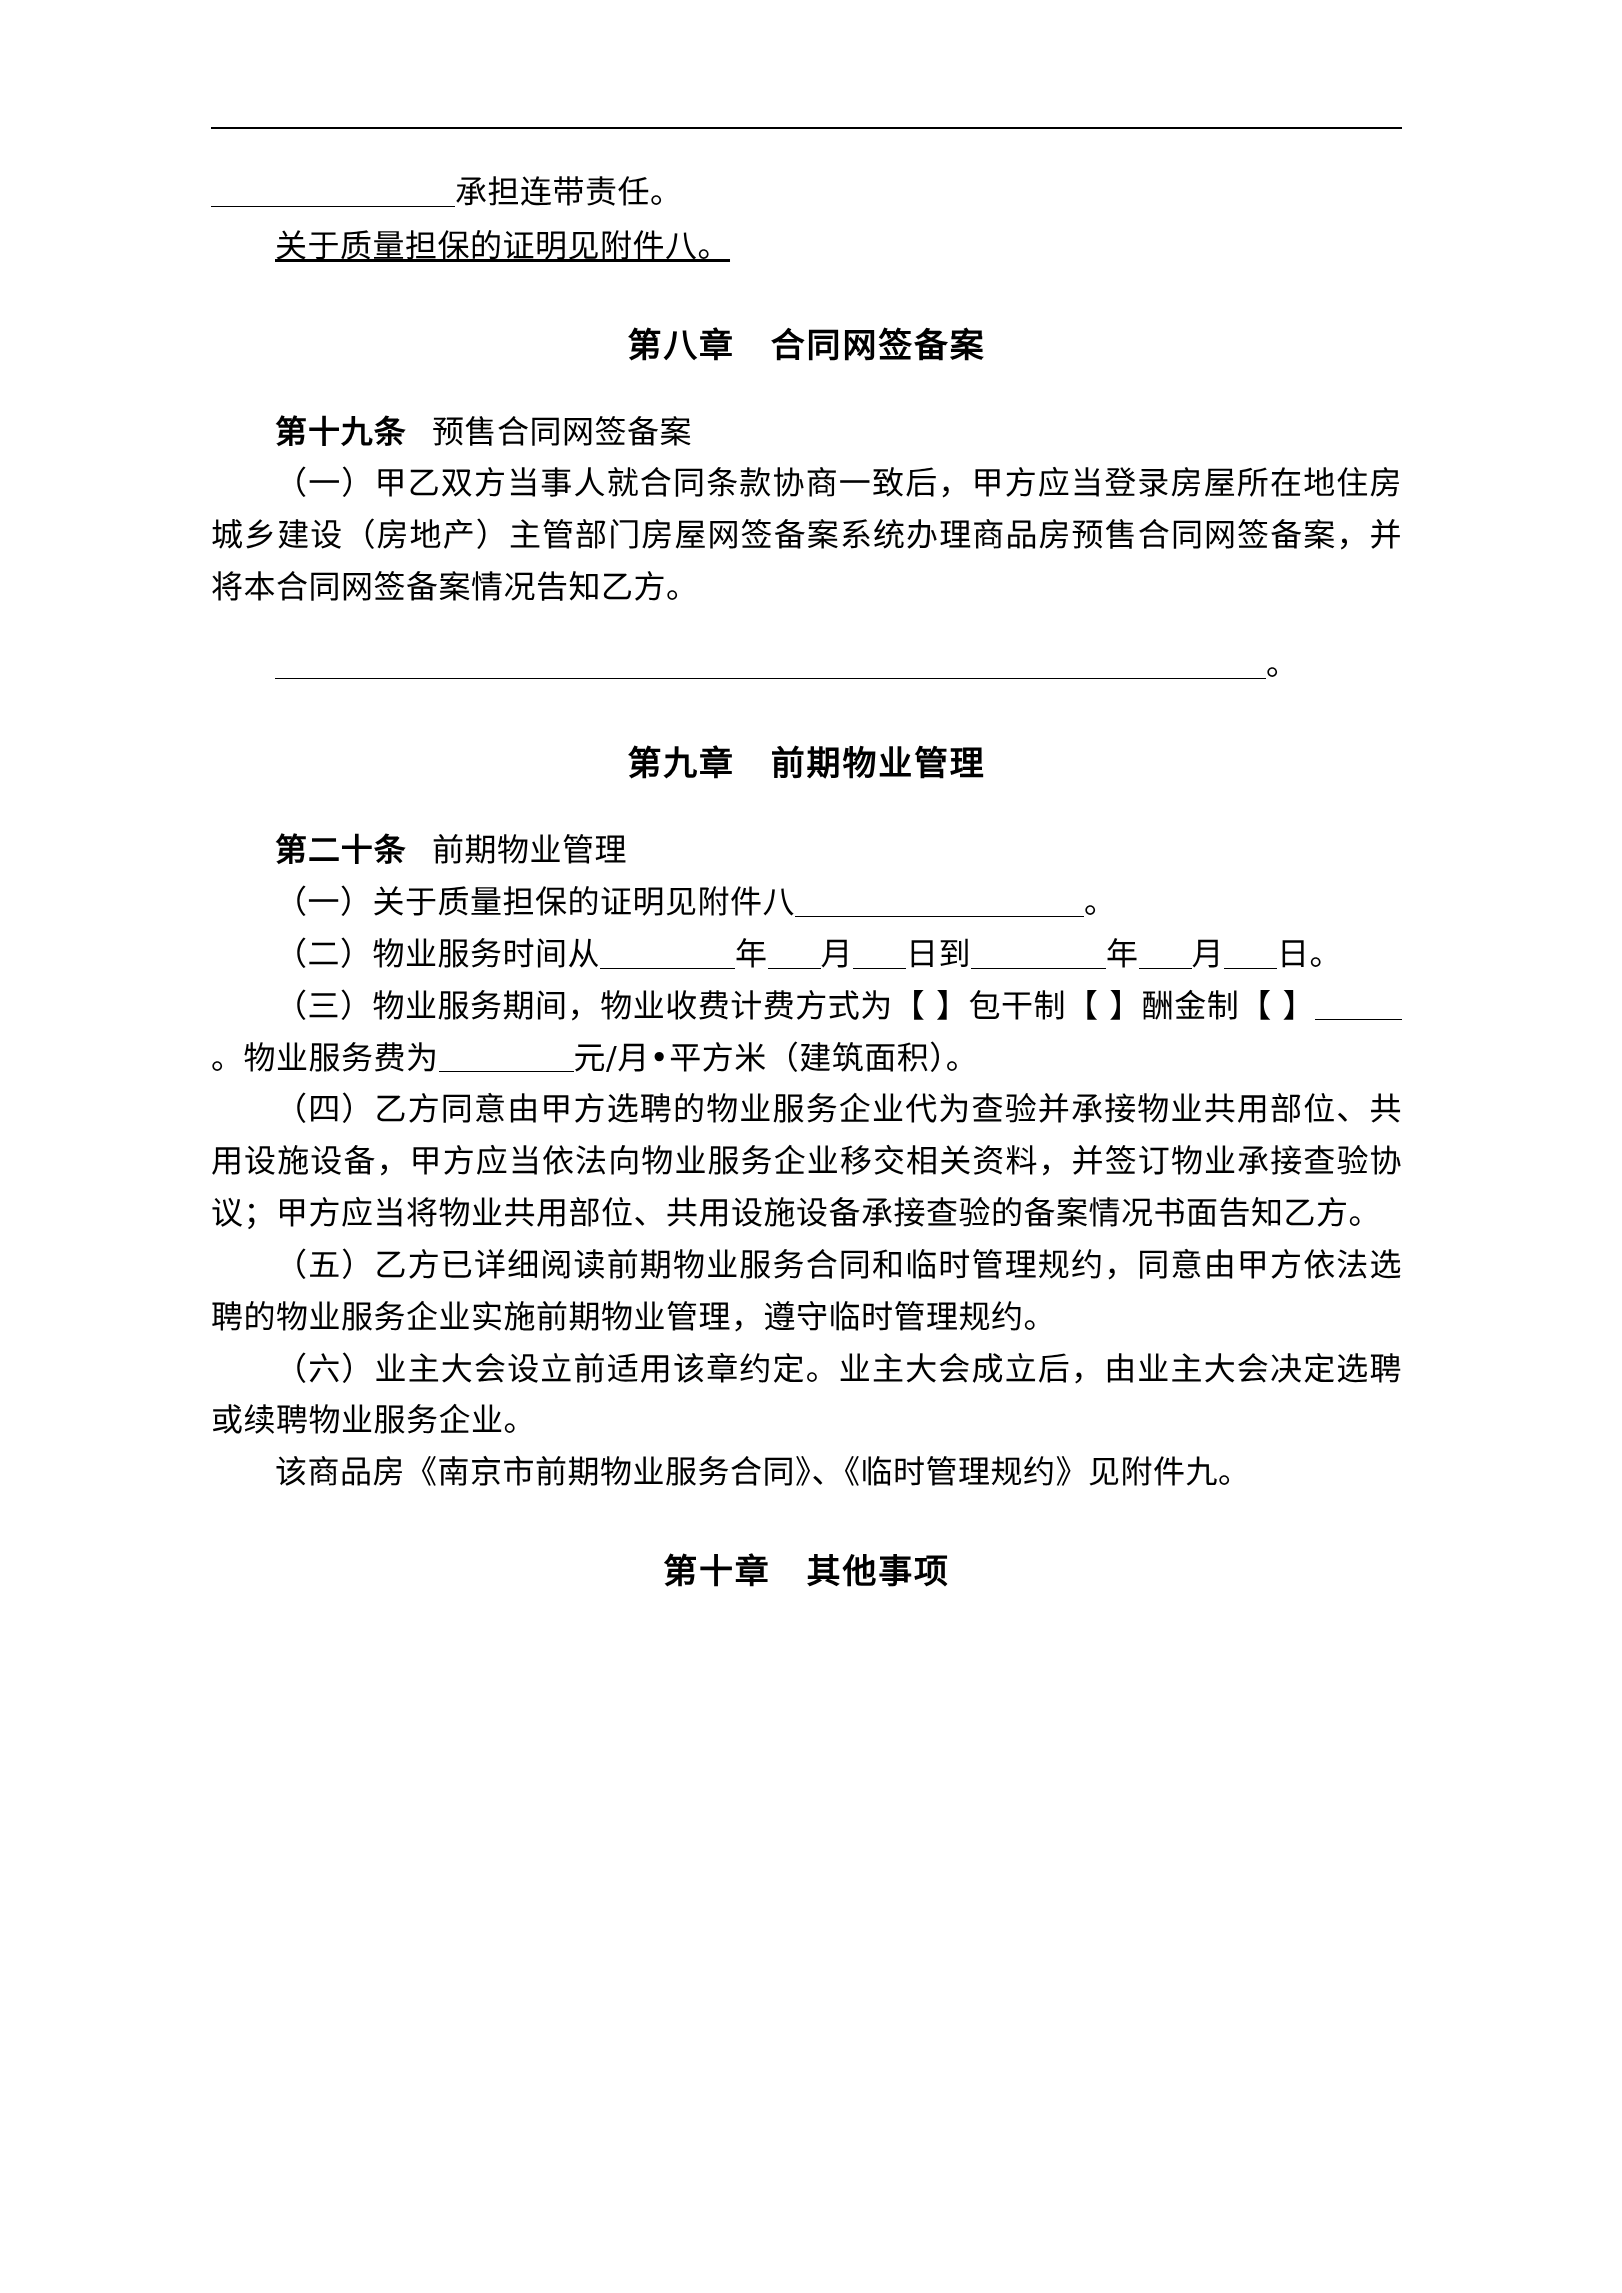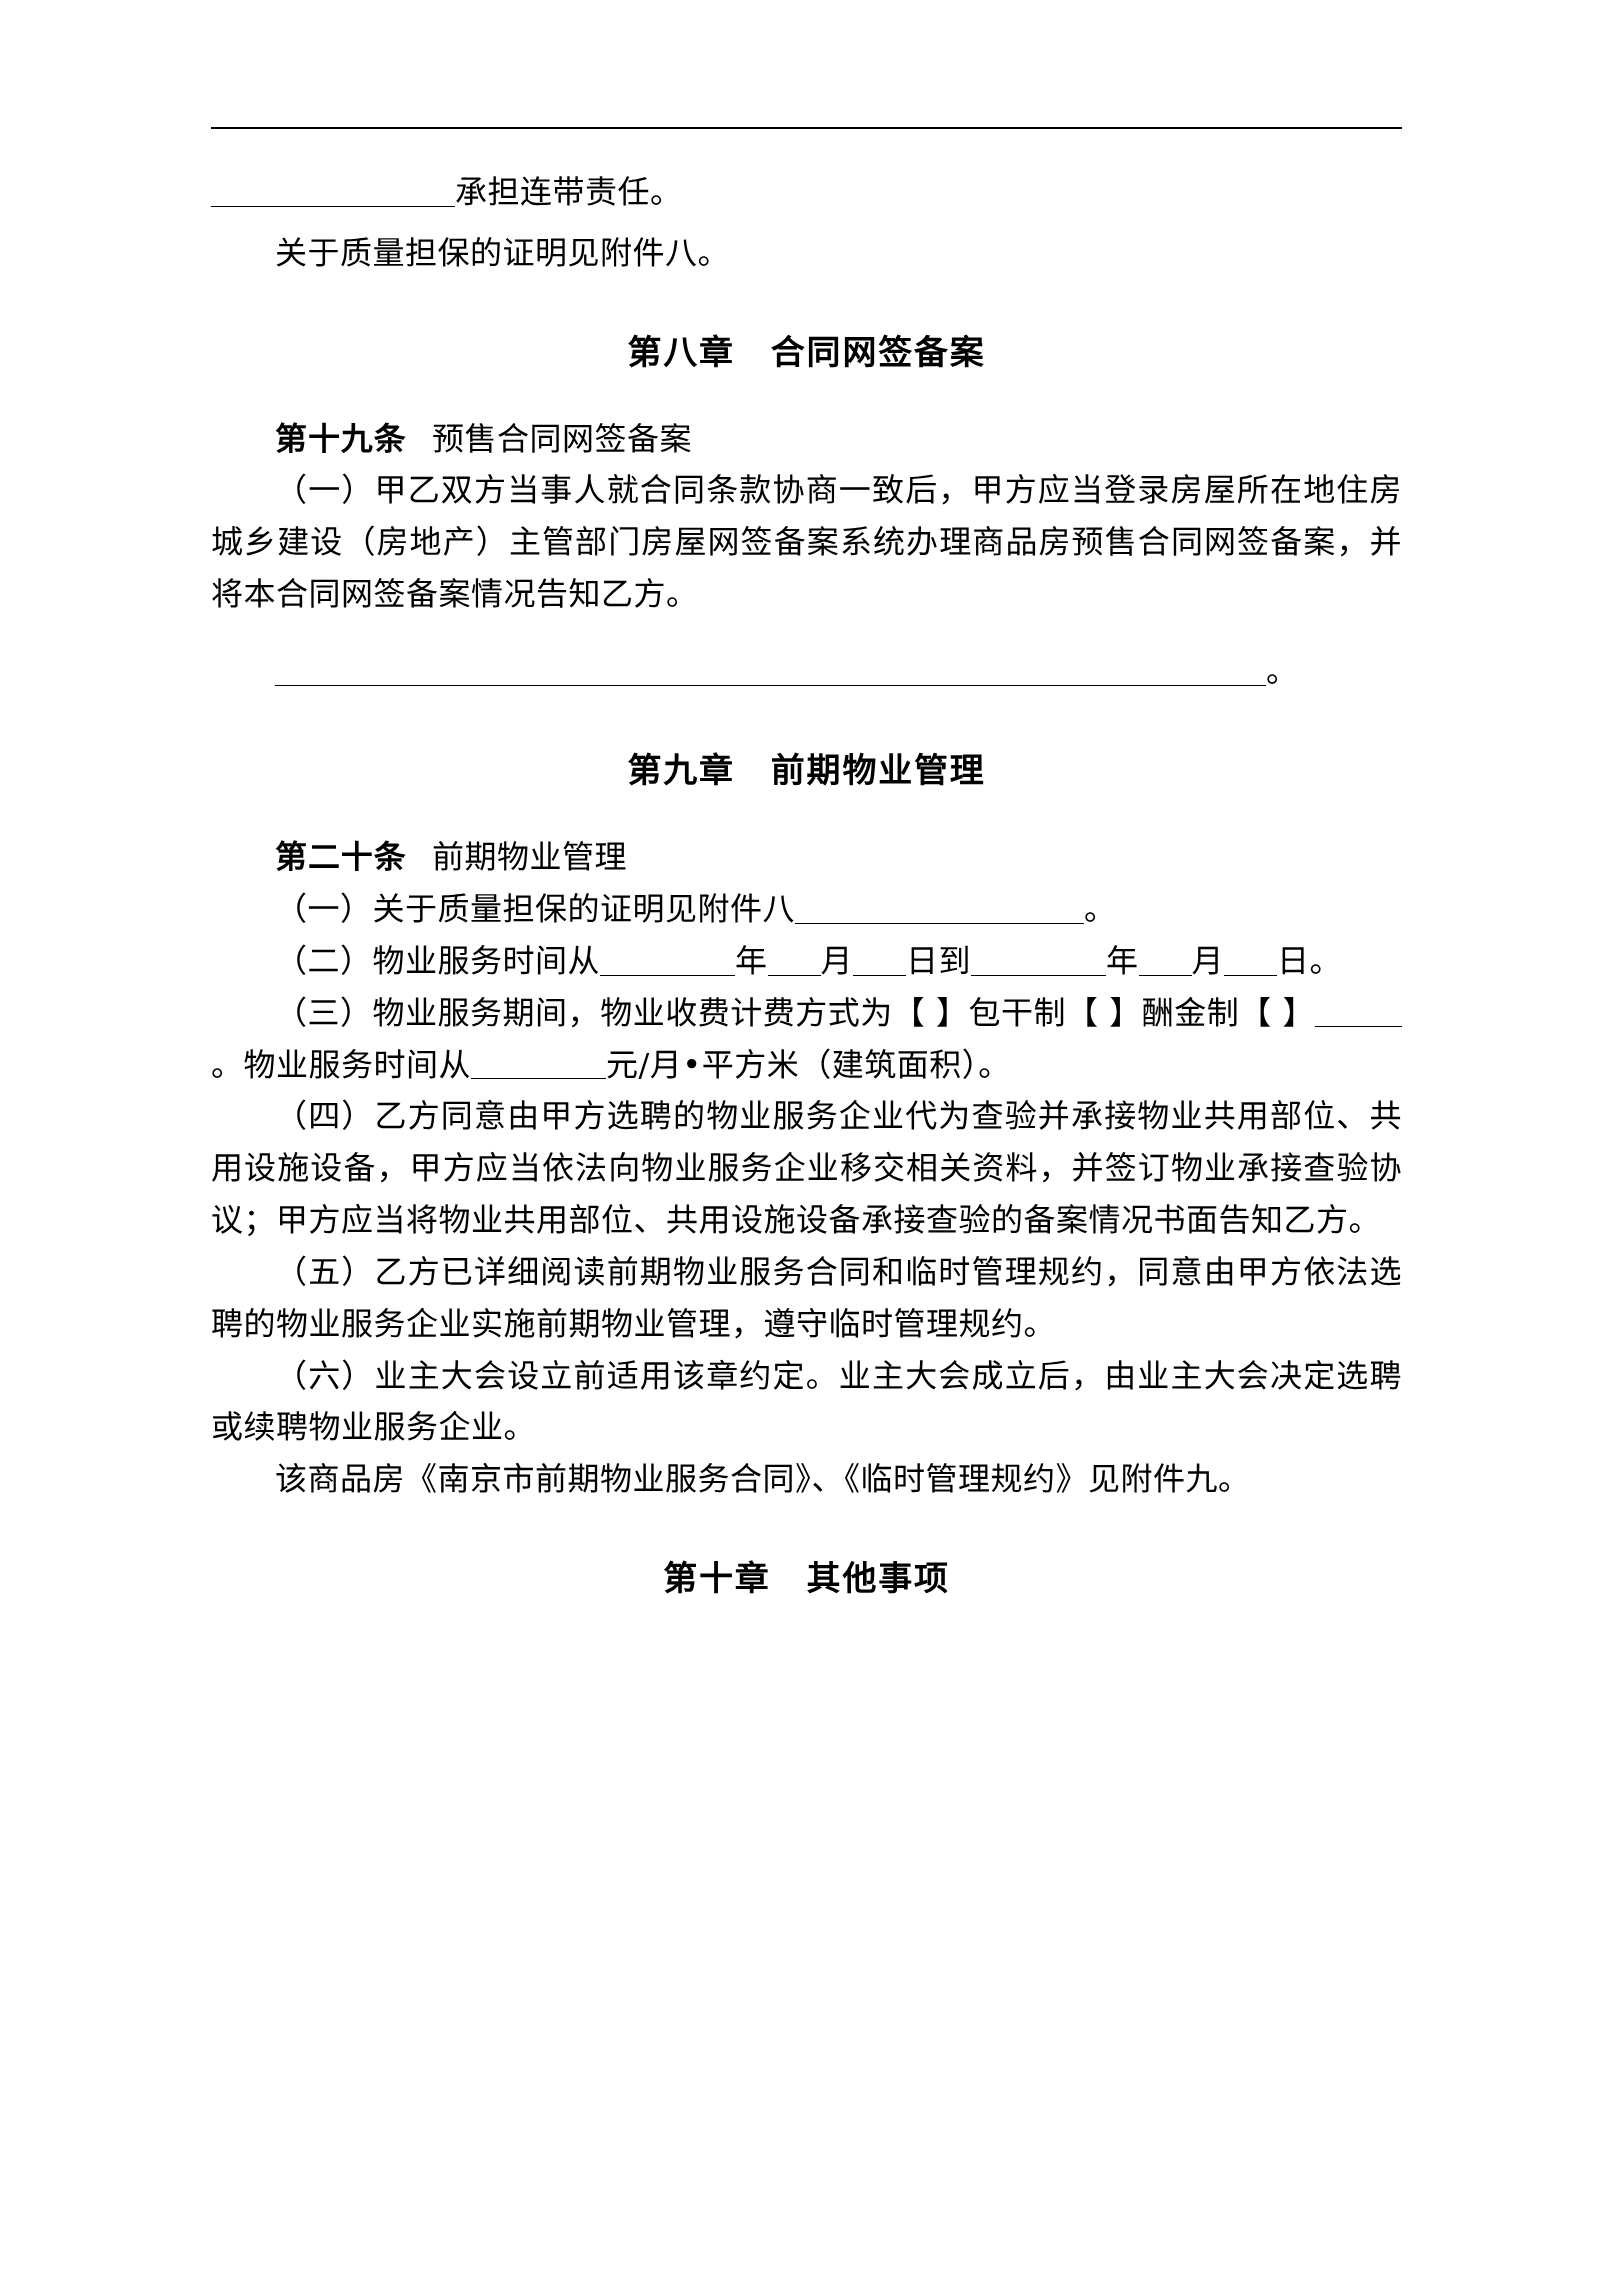--- a/index.html
+++ b/index.html
@@ -65,21 +65,21 @@
     display: inline-block;
     border-bottom: 1.8px solid #000000;
     vertical-align: -3.6px;
   }
   .b-xs { width: 53px; }
   .b-sm { width: 87px; }
   .b-md { width: 135px; }
   .b-xl { width: 289px; }
   .b-full { width: 991px; }
   .b-lead { width: 244px; }
-  .para-gap { margin-top: 9px; }
+  .para-gap { margin-top: 2px; text-decoration: underline; }
   .fullline-row {
     margin-top: 25.5px;
     text-indent: 64px;
   }
   .footer {
     position: absolute;
     left: 0;
     right: 0;
     top: 2107px;
     text-align: center;
@@ -126,21 +126,21 @@
 
     <p class="indent">
       <span>（一）关于质量担保的证明见附件八</span><span class="blank b-xl"></span><span>。</span>
     </p>
 
     <p class="indent">
       <span>（二）物业服务时间从</span><span class="blank b-md"></span><span>年</span><span class="blank b-xs"></span><span>月</span><span class="blank b-xs"></span><span>日到</span><span class="blank b-md"></span><span>年</span><span class="blank b-xs"></span><span>月</span><span class="blank b-xs"></span><span>日。</span>
     </p>
 
     <p class="indent">
-      <span>（三）物业服务期间，物业收费计费方式为【 】包干制【 】酬金制</span><span>【 】</span><span class="blank b-sm"></span><span>。物业服务时间从</span><span class="blank b-md"></span><span>元/月•平方米（建筑面积）。</span>
+      <span>（三）物业服务期间，物业收费计费方式为【 】包干制【 】酬金制</span><span>【 】</span><span class="blank b-sm"></span><span>。物业服务费为</span><span class="blank b-md"></span><span>元/月•平方米（建筑面积）。</span>
     </p>
 
     <p class="indent">（四）乙方同意由甲方选聘的物业服务企业代为查验并承接物业共用部位、共用设施设备，甲方应当依法向物业服务企业移交相关资料，并签订物业承接查验协议；甲方应当将物业共用部位、共用设施设备承接查验的备案情况书面告知乙方。</p>
 
     <p class="indent">（五）乙方已详细阅读前期物业服务合同和临时管理规约，同意由甲方依法选聘的物业服务企业实施前期物业管理，遵守临时管理规约。</p>
 
     <p class="indent">（六）业主大会设立前适用该章约定。业主大会成立后，由业主大会决定选聘或续聘物业服务企业。</p>
 
     <p class="indent">该商品房《南京市前期物业服务合同》、《临时管理规约》见附件九。</p>
 

